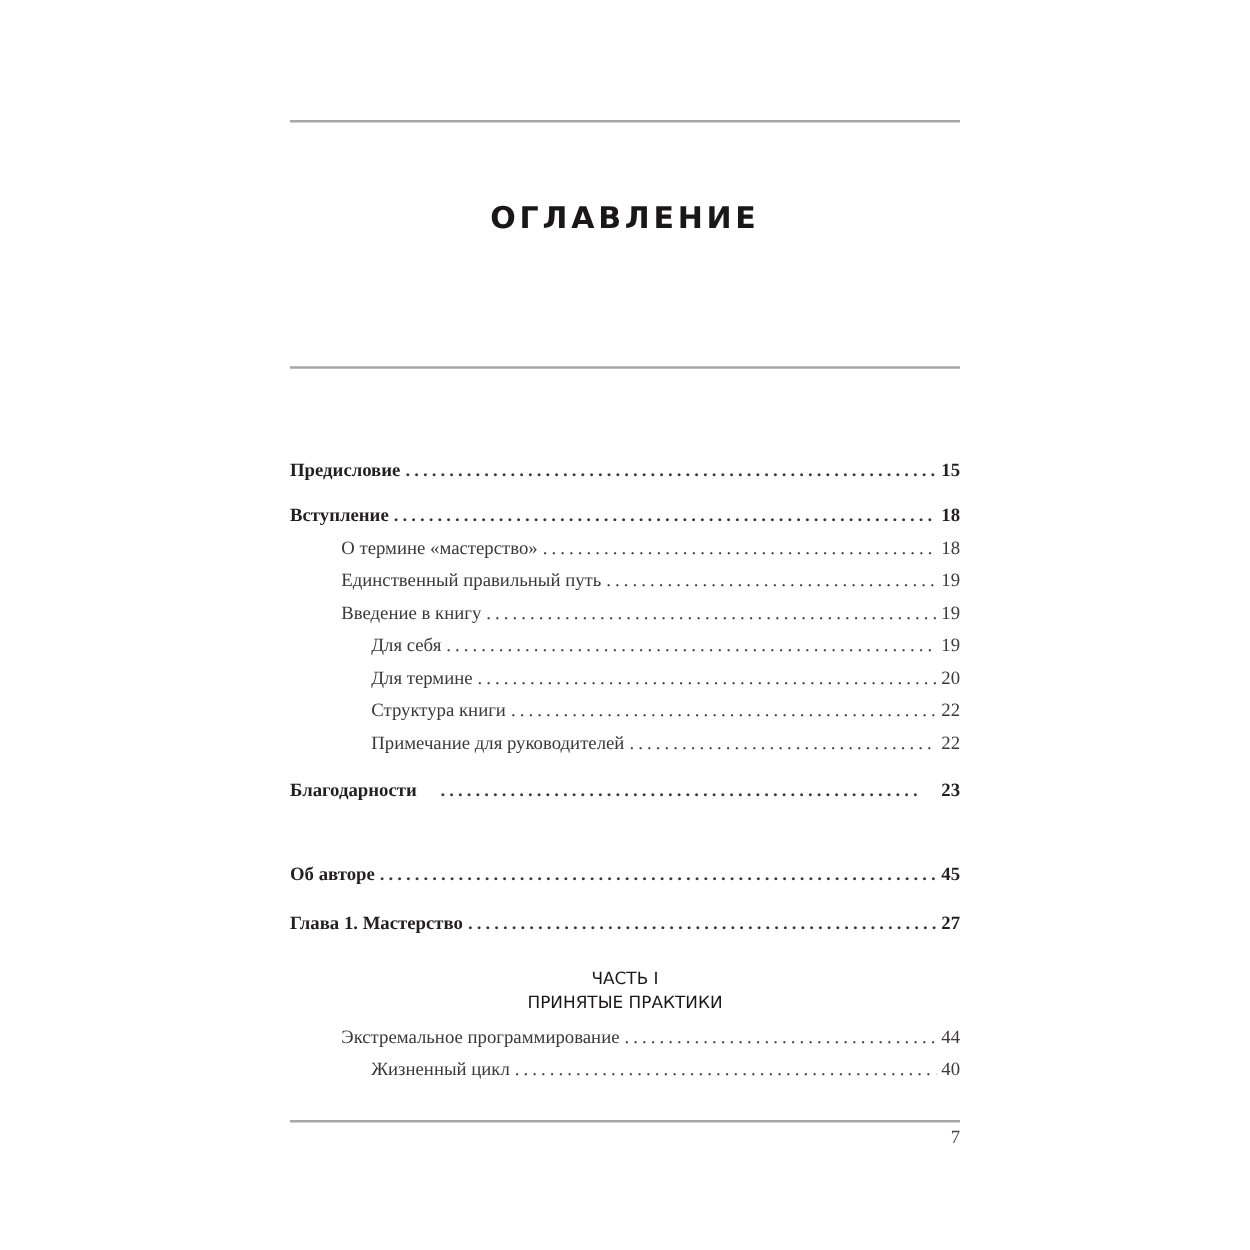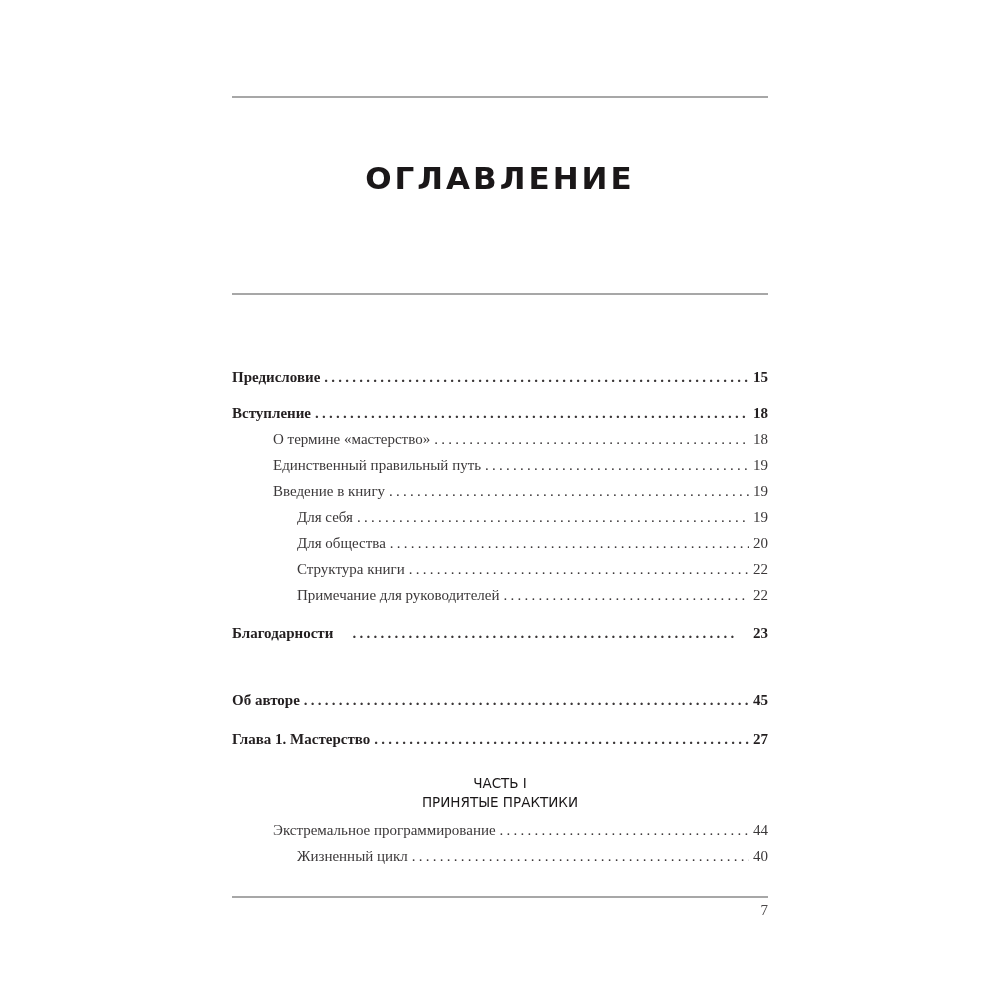--- a/index.html
+++ b/index.html
@@ -1,20 +1,20 @@
 <!DOCTYPE html>
 <html><head>
 <meta charset="utf-8">
 <style>
   html, body { margin: 0; padding: 0; background: #ffffff; }
   body { width: 1000px; height: 1000px; position: relative; overflow: hidden; color: #231f20; }
   .rule { position: absolute; left: 232px; width: 536px; height: 2px; background: #a7a7a7; }
   .title {
     position: absolute; left: 232px; width: 536px; top: 160px; text-align: center;
-    font-family: "DejaVu Sans", sans-serif; font-weight: bold; font-size: 31px;
+    font-family: "DejaVu Sans", sans-serif; font-weight: bold; font-size: 24px;
     letter-spacing: 3px; color: #1a1718;
   }
   .toc { position: absolute; left: 232px; width: 536px; top: 364px;
     font-family: "Liberation Serif", serif; font-size: 15px; }
   .row { display: flex; align-items: flex-end; height: 26px; line-height: 26px; white-space: nowrap; }
   .row .label { flex: 0 0 auto; padding-right: 4px; }
   .row .dots { flex: 1 1 auto; overflow: hidden; letter-spacing: 4.2px; color: #3a3637; }
   .row .dots::before { content: ". . . . . . . . . . . . . . . . . . . . . . . . . . . . . . . . . . . . . . . . . . . . . . . . . . . . . . . . . . . . . . . . . . . . . . . . . . . . . . . . . . . . . . . . . . . . . . . ."; letter-spacing: 0; word-spacing: -0.5px; }
   .row .page { flex: 0 0 auto; padding-left: 4px; text-align: right; }
   .row.bold { font-weight: bold; }
@@ -61,21 +61,21 @@
     <span class="label">Введение в книгу</span>
     <span class="dots"></span>
     <span class="page">19</span>
   </div>
   <div class="row l2">
     <span class="label">Для себя</span>
     <span class="dots"></span>
     <span class="page">19</span>
   </div>
   <div class="row l2">
-    <span class="label">Для общества</span>
+    <span class="label">Для термине</span>
     <span class="dots"></span>
     <span class="page">20</span>
   </div>
   <div class="row l2">
     <span class="label">Структура книги</span>
     <span class="dots"></span>
     <span class="page">22</span>
   </div>
   <div class="row l2">
     <span class="label">Примечание для руководителей</span>

